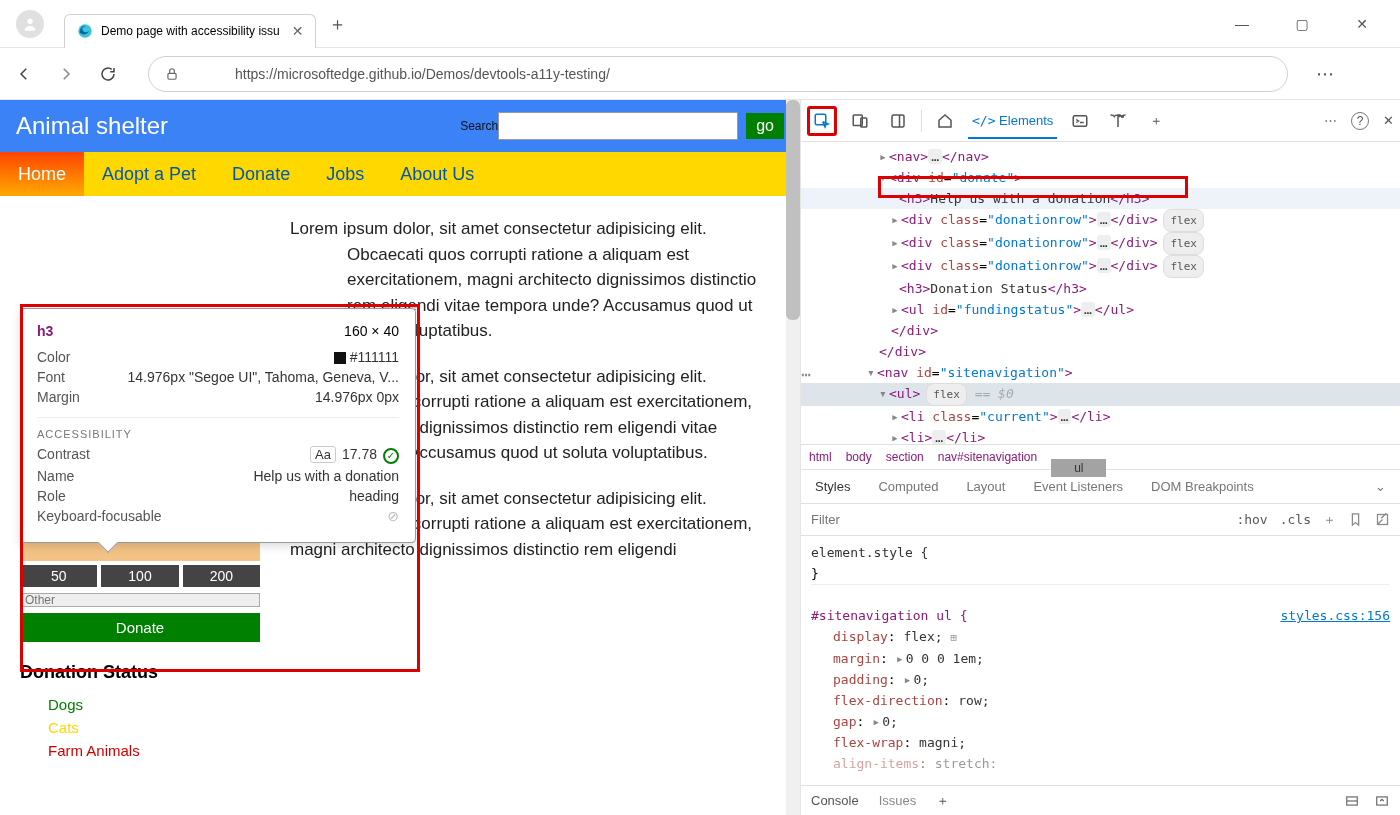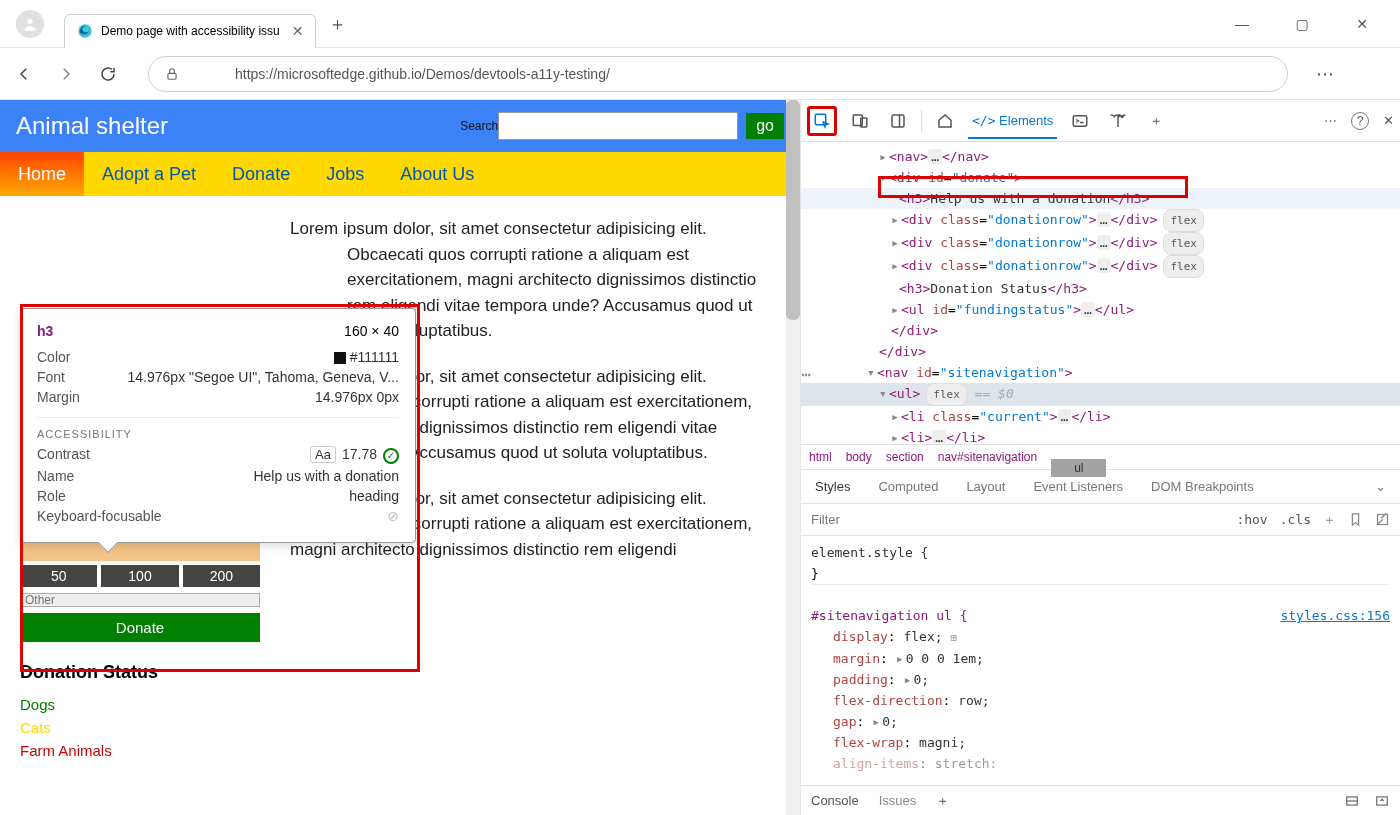--- a/index.html
+++ b/index.html
@@ -40,21 +40,21 @@
 .page-nav a { padding: 0 18px; display: flex; align-items: center; font-size: 18px; text-decoration: none; }
 .page-nav a.current { background: linear-gradient(#ff4400, #ffaa00); color: #fff; }
 .page-body { display: flex; padding: 20px; gap: 30px; }
 .sidebar-col { width: 240px; }
 .donate-heading { background: #99c2e5; color: #111; font-size: 15px; padding: 8px; border-top: 20px solid #f3c285; border-bottom: 20px solid #f3c285; margin-top: 272px; }
 .donate-amounts { display: flex; gap: 4px; margin-top: 4px; }
 .donate-amounts div { flex: 1; background: #444; color: #fff; text-align: center; padding: 3px 0; font-size: 14px; }
 .other-input { width: 100%; margin-top: 6px; border: 1px solid #aaa; background: #eee; height: 14px; font-size: 12px; padding: 0 4px; }
 .donate-btn { width: 100%; background: #008000; color: #fff; border: none; padding: 6px 0; margin-top: 6px; font-size: 15px; }
 .status-h { font-size: 18px; font-weight: bold; margin: 20px 0 10px; }
-.status-list { list-style: none; }
+.status-list { list-style: none; margin-left: 28px; }
 .status-list li { padding: 3px 0; font-size: 15px; }
 .main-col { flex: 1; font-size: 17px; line-height: 1.5; color: #222; }
 .main-col p { margin-bottom: 20px; }
 .page-scroll { position: absolute; right: 0; top: 0; width: 14px; height: 100%; background: #f0f0f0; }
 .page-scroll-thumb { background: #c0c0c0; width: 100%; height: 220px; border-radius: 6px; }
 
 
 .tooltip { position: absolute; left: 20px; top: 208px; width: 396px; background: #fff; border: 1px solid #999; border-radius: 4px; box-shadow: 0 3px 10px rgba(0,0,0,0.15); padding: 14px 16px; font-size: 14px; z-index: 10; }
 .tooltip-row1 { display: flex; justify-content: space-between; margin-bottom: 10px; }
 .tooltip-tag { color: #8a1a7a; font-weight: bold; }

